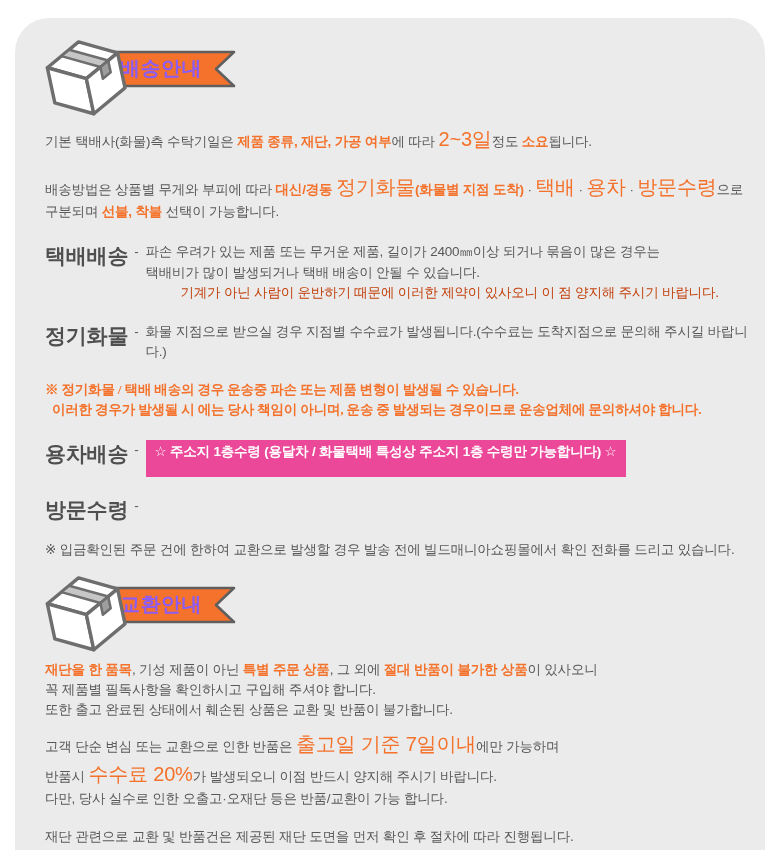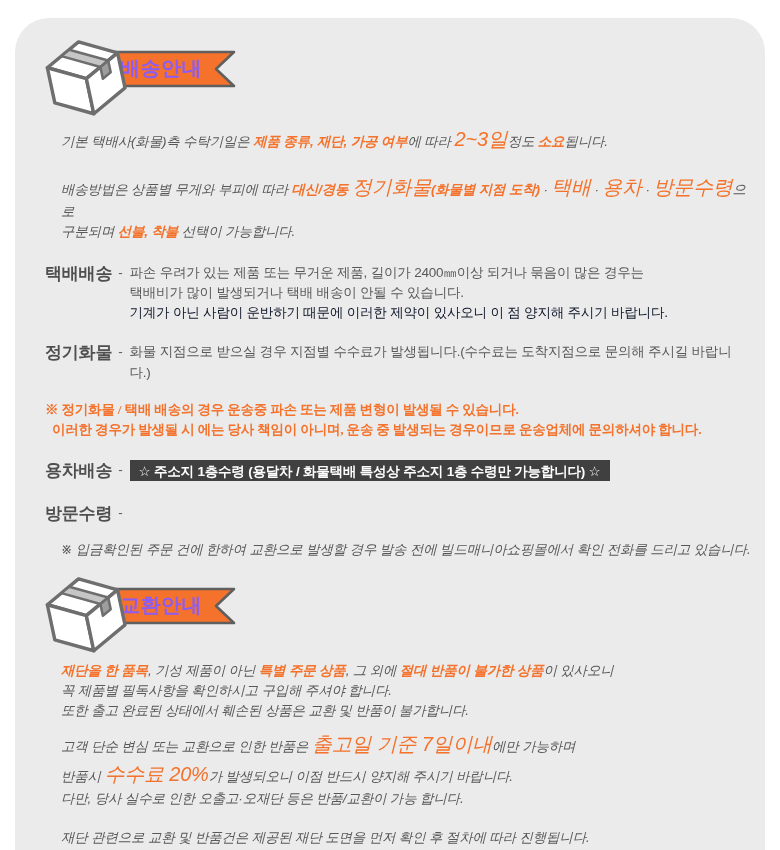--- a/index.html
+++ b/index.html
@@ -17,34 +17,34 @@
   .ribbon{position:absolute;left:62px;top:16px;width:130px;height:38px;z-index:1;}
   .ribbon svg{position:absolute;left:0;top:0;}
   .ribbon-text{
     position:absolute;left:4px;right:26px;top:0;bottom:2px;display:flex;
     align-items:center;justify-content:center;color:#8b5cf6;
     font-size:20px;font-weight:bold;letter-spacing:0.5px;
   }
   .boxicon{position:absolute;left:0px;top:0px;width:82px;height:86px;z-index:2;}
   .boxicon svg{transform:rotate(-12deg);}
   
-  .para{margin:0 0 18px 16px;font-style:italic;}
+  .para{margin:0 0 18px 0;}
   .g{color:#585858;}
   .ob{color:#f4722b;font-weight:bold;}
   .ol{color:#f4722b;font-size:20px;}
-  .redtext{color:#0f172a;}
+  .redtext{color:#c2410c;margin-left:35px;}
   .notice{color:#f4722b;font-weight:bold;margin:8px 0 18px 0;font-family:Liberation Serif, serif;}
   .notice .l2{display:block;padding-left:7px;}
   .item{display:flex;align-items:flex-start;margin:0 0 17px 0;}
-  .term{font-size:17px;font-weight:bold;color:#4f4f4f;white-space:nowrap;flex:0 0 auto;}
+  .term{font-size:21px;font-weight:bold;color:#4f4f4f;white-space:nowrap;flex:0 0 auto;}
   .dash{flex:0 0 auto;padding:2px 7px 0 6px;color:#585858;}
   .def{flex:1 1 auto;padding-top:2px;}
   .redbox{
-    display:inline-block;background:#404040;color:#ffffff;font-weight:bold;
-    padding:3px 9px 0 9px;line-height:1.35;
+    display:inline-block;background:#ec4899;color:#ffffff;font-weight:bold;
+    padding:3px 9px 16px 9px;line-height:1.35;
   }
   .mb10{margin-bottom:10px;}
   .mb8{margin-bottom:8px;}
   .mb14{margin-bottom:14px;}
 </style>
 </head>
 <body>
 
 <div class="panel">
 

